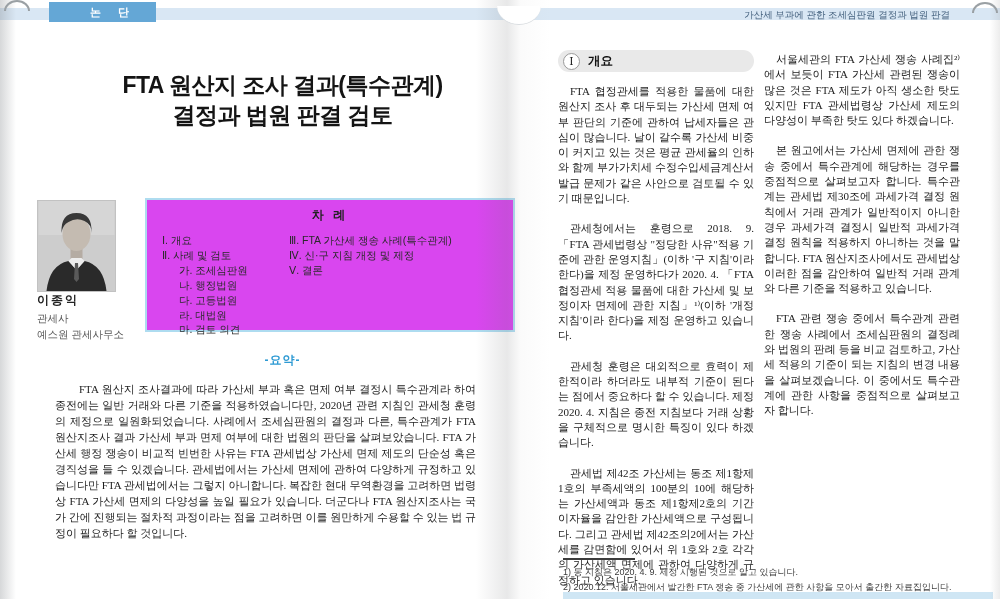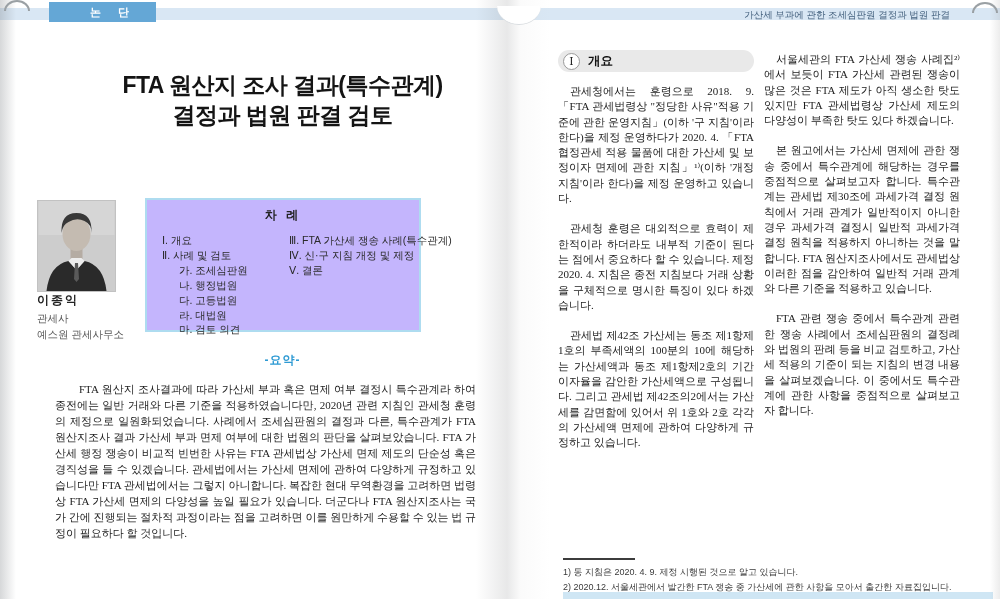--- a/index.html
+++ b/index.html
@@ -43,22 +43,22 @@
     position:absolute;top:70px;left:60px;width:445px;text-align:center;
     font-size:23px;line-height:30px;font-weight:bold;color:#141414;letter-spacing:-0.5px;
   }
   .author-block{position:absolute;top:200px;left:37px;width:104px;}
   .author-photo{width:77px;height:90px;display:block;border:1px solid #c2c2c2;background:#cdcdcd;}
   .author-name{margin-top:0;font-size:12px;font-weight:bold;color:#222;letter-spacing:2px;}
   .author-role{margin-top:3px;font-size:10.5px;color:#555;}
   .author-affiliation{margin-top:2px;font-size:10.5px;color:#555;}
 
   .toc-box{
-    position:absolute;top:198px;left:145px;width:276px;height:134px;box-sizing:border-box;
-    border:2px solid #aedcf0;background:#c4b5fd;padding-top:7px;
+    position:absolute;top:198px;left:145px;width:370px;height:134px;box-sizing:border-box;
+    border:2px solid #aedcf0;background:#d946ef;padding-top:7px;
   }
   .toc-title{text-align:center;font-size:12px;font-weight:bold;color:#222;letter-spacing:3px;}
   .toc-list{list-style:none;margin:7px 0 0 0;padding:0;font-size:10.5px;line-height:14.9px;color:#2a2a2a;}
   .toc-left{position:absolute;top:26px;left:15px;width:125px;}
   .toc-right{position:absolute;top:26px;left:142px;width:185px;}
   .toc-list li.sub{padding-left:17px;}
 
   .summary-label{
     position:absolute;top:352px;left:60px;width:445px;text-align:center;
     font-size:12px;font-weight:bold;color:#2e9ad3;letter-spacing:1px;
@@ -155,20 +155,21 @@
     <div class="summary-text">FTA 원산지 조사결과에 따라 가산세 부과 혹은 면제 여부 결정시 특수관계라 하여 종전에는 일반 거래와 다른 기준을 적용하였습니다만, 2020년 관련 지침인 관세청 훈령의 제정으로 일원화되었습니다. 사례에서 조세심판원의 결정과 다른, 특수관계가 FTA 원산지조사 결과 가산세 부과 면제 여부에 대한 법원의 판단을 살펴보았습니다. FTA 가산세 행정 쟁송이 비교적 빈번한 사유는 FTA 관세법상 가산세 면제 제도의 단순성 혹은 경직성을 들 수 있겠습니다. 관세법에서는 가산세 면제에 관하여 다양하게 규정하고 있습니다만 FTA 관세법에서는 그렇지 아니합니다. 복잡한 현대 무역환경을 고려하면 법령상 FTA 가산세 면제의 다양성을 높일 필요가 있습니다. 더군다나 FTA 원산지조사는 국가 간에 진행되는 절차적 과정이라는 점을 고려하면 이를 원만하게 수용할 수 있는 법 규정이 필요하다 할 것입니다.</div>
   </div>
 
   <div>
     <div class="section-heading">
       <span class="section-number-badge">Ⅰ</span>
       <span class="section-title">개요</span>
     </div>
 
     <div class="col col-1">
+      <p>FTA 협정관세를 적용한 물품에 대한 원산지 조사 후 대두되는 가산세 면제 여부 판단의 기준에 관하여 납세자들은 관심이 많습니다. 날이 갈수록 가산세 비중이 커지고 있는 것은 평균 관세율의 인하와 함께 부가가치세 수정수입세금계산서 발급 문제가 같은 사안으로 검토될 수 있기 때문입니다.</p>
       <p>관세청에서는 훈령으로 2018. 9. 「FTA 관세법령상 "정당한 사유"적용 기준에 관한 운영지침」(이하 '구 지침'이라 한다)을 제정 운영하다가 2020. 4. 「FTA 협정관세 적용 물품에 대한 가산세 및 보정이자 면제에 관한 지침」¹⁾(이하 '개정 지침'이라 한다)을 제정 운영하고 있습니다.</p>
       <p>관세청 훈령은 대외적으로 효력이 제한적이라 하더라도 내부적 기준이 된다는 점에서 중요하다 할 수 있습니다. 제정 2020. 4. 지침은 종전 지침보다 거래 상황을 구체적으로 명시한 특징이 있다 하겠습니다.</p>
       <p>관세법 제42조 가산세는 동조 제1항제1호의 부족세액의 100분의 10에 해당하는 가산세액과 동조 제1항제2호의 기간 이자율을 감안한 가산세액으로 구성됩니다. 그리고 관세법 제42조의2에서는 가산세를 감면함에 있어서 위 1호와 2호 각각의 가산세액 면제에 관하여 다양하게 규정하고 있습니다.</p>
     </div>
 
     <div class="col col-2">
       <p>서울세관의 FTA 가산세 쟁송 사례집²⁾에서 보듯이 FTA 가산세 관련된 쟁송이 많은 것은 FTA 제도가 아직 생소한 탓도 있지만 FTA 관세법령상 가산세 제도의 다양성이 부족한 탓도 있다 하겠습니다.</p>
       <p>본 원고에서는 가산세 면제에 관한 쟁송 중에서 특수관계에 해당하는 경우를 중점적으로 살펴보고자 합니다. 특수관계는 관세법 제30조에 과세가격 결정 원칙에서 거래 관계가 일반적이지 아니한 경우 과세가격 결정시 일반적 과세가격 결정 원칙을 적용하지 아니하는 것을 말합니다. FTA 원산지조사에서도 관세법상 이러한 점을 감안하여 일반적 거래 관계와 다른 기준을 적용하고 있습니다.</p>
       <p>FTA 관련 쟁송 중에서 특수관계 관련한 쟁송 사례에서 조세심판원의 결정례와 법원의 판례 등을 비교 검토하고, 가산세 적용의 기준이 되는 지침의 변경 내용을 살펴보겠습니다. 이 중에서도 특수관계에 관한 사항을 중점적으로 살펴보고자 합니다.</p>
     </div>

